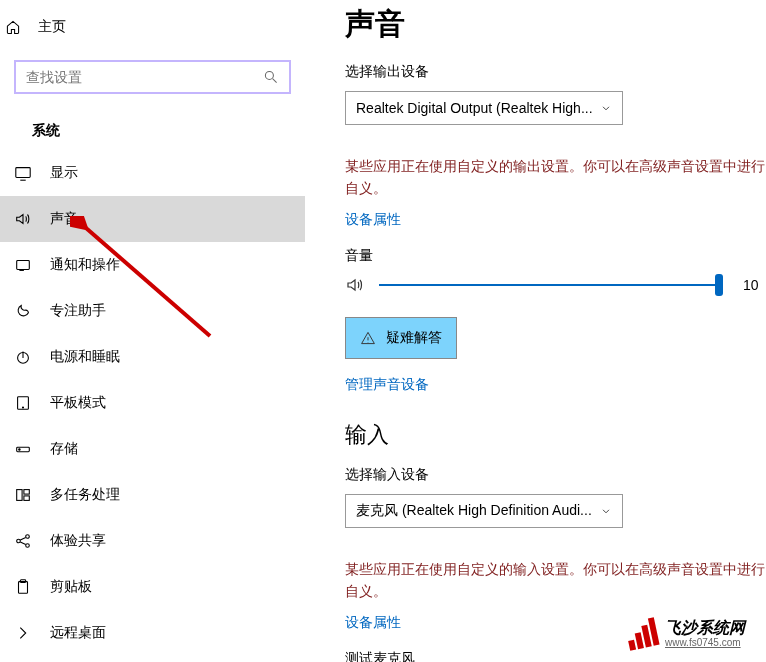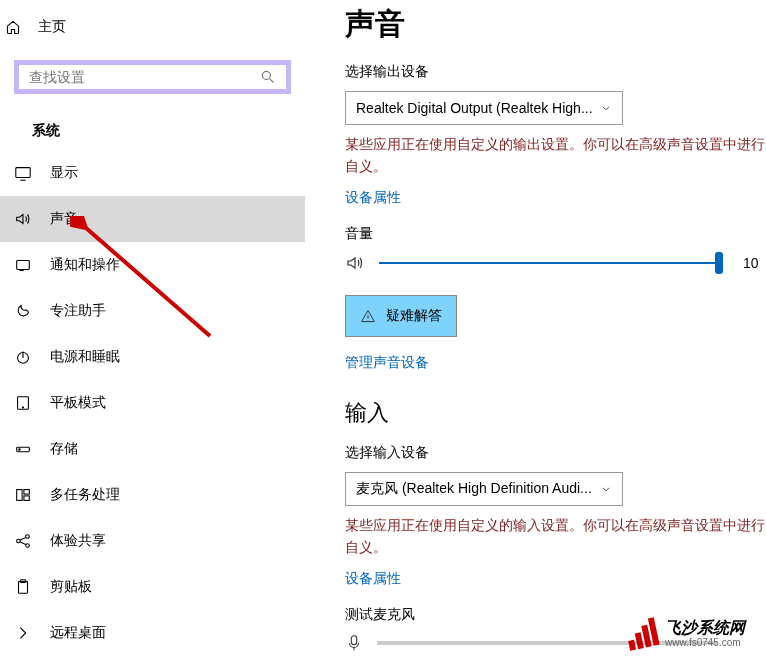--- a/index.html
+++ b/index.html
@@ -24,21 +24,21 @@
     .home-row {
       display: flex;
       align-items: flex-end;
       padding: 6px 4px;
       font-size: 14px;
       gap: 16px;
       cursor: pointer;
     }
     .search-box {
       margin: 18px 14px 14px 14px;
-      border: 5px solid #c4b5fd;
+      border: 2px solid #c4b5fd;
       height: 34px;
       display: flex;
       align-items: center;
       padding: 0 10px;
     }
     .search-input {
       flex: 1;
       border: none;
       outline: none;
       font-size: 14px;
@@ -95,21 +95,21 @@
     .select-box {
       border: 1px solid #999;
       height: 34px;
       width: 278px;
       display: flex;
       align-items: center;
       padding: 0 10px;
       font-size: 14px;
       justify-content: space-between;
       cursor: pointer;
-      margin-bottom: 8px;
+      margin-bottom: 30px;
     }
     .chevron {
       width: 12px;
       height: 12px;
     }
     .note-text {
       font-size: 14px;
       color: #7f1d1d;
       line-height: 1.6;
       margin-bottom: 10px;
@@ -188,21 +188,21 @@
       gap: 2px;
       align-items: flex-end;
       transform: rotate(-12deg);
     }
     .wm-bar {
       width: 6px;
       background: #c00;
     }
     .wm-text { line-height: 1.1; }
     .wm-title { font-size: 16px; font-weight: bold; font-style: italic; }
-    .wm-url { font-size: 10px; color: #666; }
+    .wm-url { font-size: 10px; color: #666; text-decoration: underline; }
     .arrow-annotation {
       position: absolute;
       left: 70px;
       top: 216px;
       pointer-events: none;
     }
     svg { display: block; }
   </style>
 </head>
 <body>

